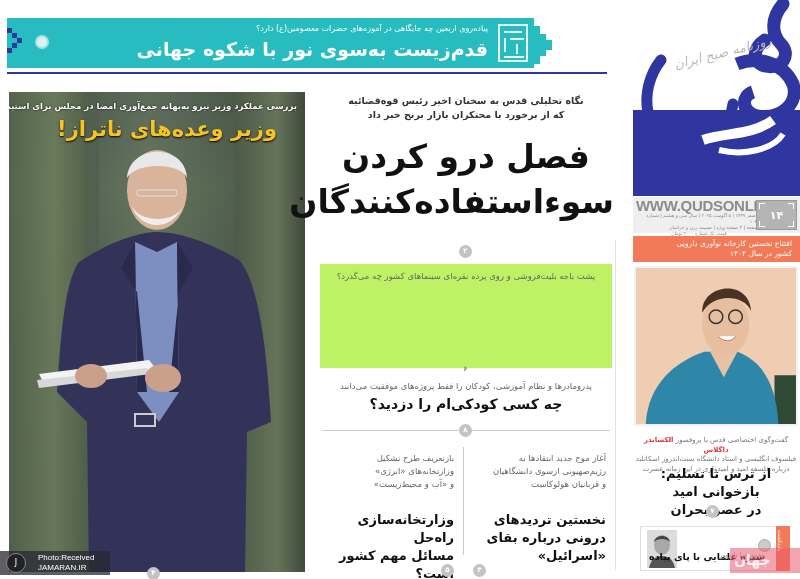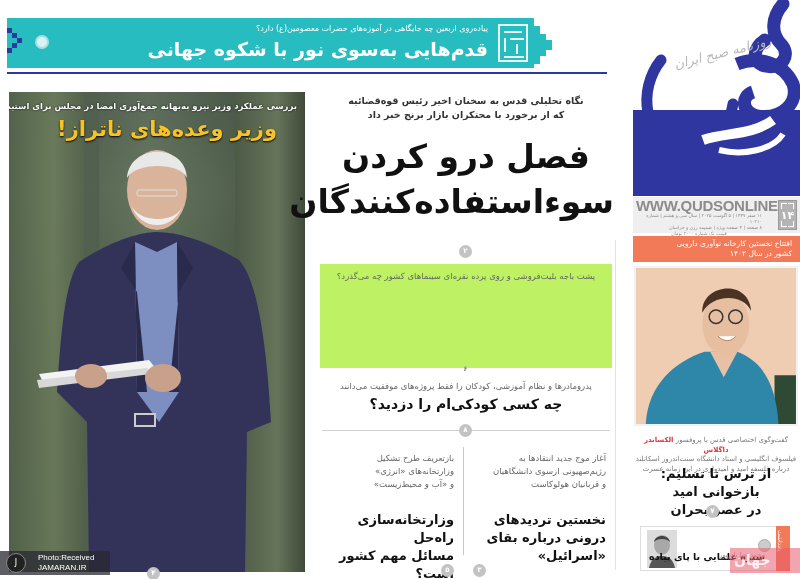--- a/index.html
+++ b/index.html
@@ -21,21 +21,21 @@
 
   
   .masthead { position: absolute; left: 633px; top: 0; width: 167px; height: 196px; overflow: hidden; }
   .logo-block { position: absolute; left: 0; top: 110px; width: 167px; height: 86px; background: #2f36a0; }
   .logo-svg { position: absolute; left: 0; top: 0; width: 167px; height: 196px; }
   .logo-tagline { position: absolute; left: 40px; top: 45px; font-size: 13px; color: #b9b9b9; font-style: italic; transform: rotate(-14deg); white-space: nowrap; }
 
   .site-strip { position: absolute; left: 633px; top: 197px; width: 167px; height: 36px; background: #efefef; }
   .site-url { position: absolute; left: 3px; top: 0px; font-family: "Liberation Sans", sans-serif; font-weight: bold; font-size: 15px; color: #8c8c8c; letter-spacing: -0.3px; }
   .site-meta { position: absolute; left: 3px; top: 16px; width: 126px; font-size: 4.6px; line-height: 6px; color: #8a8a8a; text-align: right; }
-  .issue-box { position: absolute; right: 3px; top: 3px; width: 19px; height: 30px; background: #b4b4b4; border: 1px solid #9a9a9a; }
+  .issue-box { position: absolute; right: 3px; top: 3px; width: 41px; height: 30px; background: #b4b4b4; border: 1px solid #9a9a9a; }
   .issue-box .corner { position: absolute; width: 6px; height: 6px; border-color: #ffffff; border-style: solid; }
   .issue-num { position: absolute; left: 0; right: 0; top: 8px; text-align: center; font-size: 11px; font-weight: bold; color: #ffffff; }
 
   .orange-teaser { position: absolute; left: 633px; top: 236px; width: 167px; height: 26px; background: #f37a58; }
   .orange-teaser p { font-size: 7.5px; line-height: 10px; color: #ffffff; text-align: right; padding: 3px 8px 0 24px; }
 
   
   .hero { position: absolute; left: 9px; top: 92px; width: 296px; height: 480px; overflow: hidden;
           background: linear-gradient(180deg, #4c5a4a 0%, #5d6f55 20%, #45523f 55%, #3d4638 100%); }
   .hero .marble1 { position: absolute; left: 0; top: 0; width: 90px; height: 480px; background: linear-gradient(90deg, #53634b, #6c7c5c 50%, #4a5744); opacity: .9; }
@@ -102,21 +102,21 @@
   </div>
   <div class="banner-seal"></div>
   <div class="banner-pattern">
     <i style="left:4px;top:5px;width:18px;height:2px"></i>
     <i style="left:4px;top:12px;width:2px;height:14px"></i>
     <i style="left:10px;top:12px;width:14px;height:2px"></i>
     <i style="left:16px;top:18px;width:2px;height:10px"></i>
     <i style="left:4px;top:30px;width:20px;height:2px"></i>
   </div>
   <div class="banner-kicker">پیاده‌روی اربعین چه جایگاهی در آموزه‌های حضرات معصومین(ع) دارد؟</div>
-  <div class="banner-title">قدم‌هایی به‌سوی نور با شکوه جهانی</div>
+  <div class="banner-title">قدم‌زیست به‌سوی نور با شکوه جهانی</div>
 </div>
 <div class="banner-arrow">
   <span style="left:0;top:6px;width:6px;height:38px"></span>
   <span style="left:6px;top:14px;width:6px;height:22px"></span>
   <span style="left:12px;top:20px;width:6px;height:10px"></span>
 </div>
 <div class="banner-rule"></div>
 
 <div class="masthead">
   <div class="logo-block"></div>

